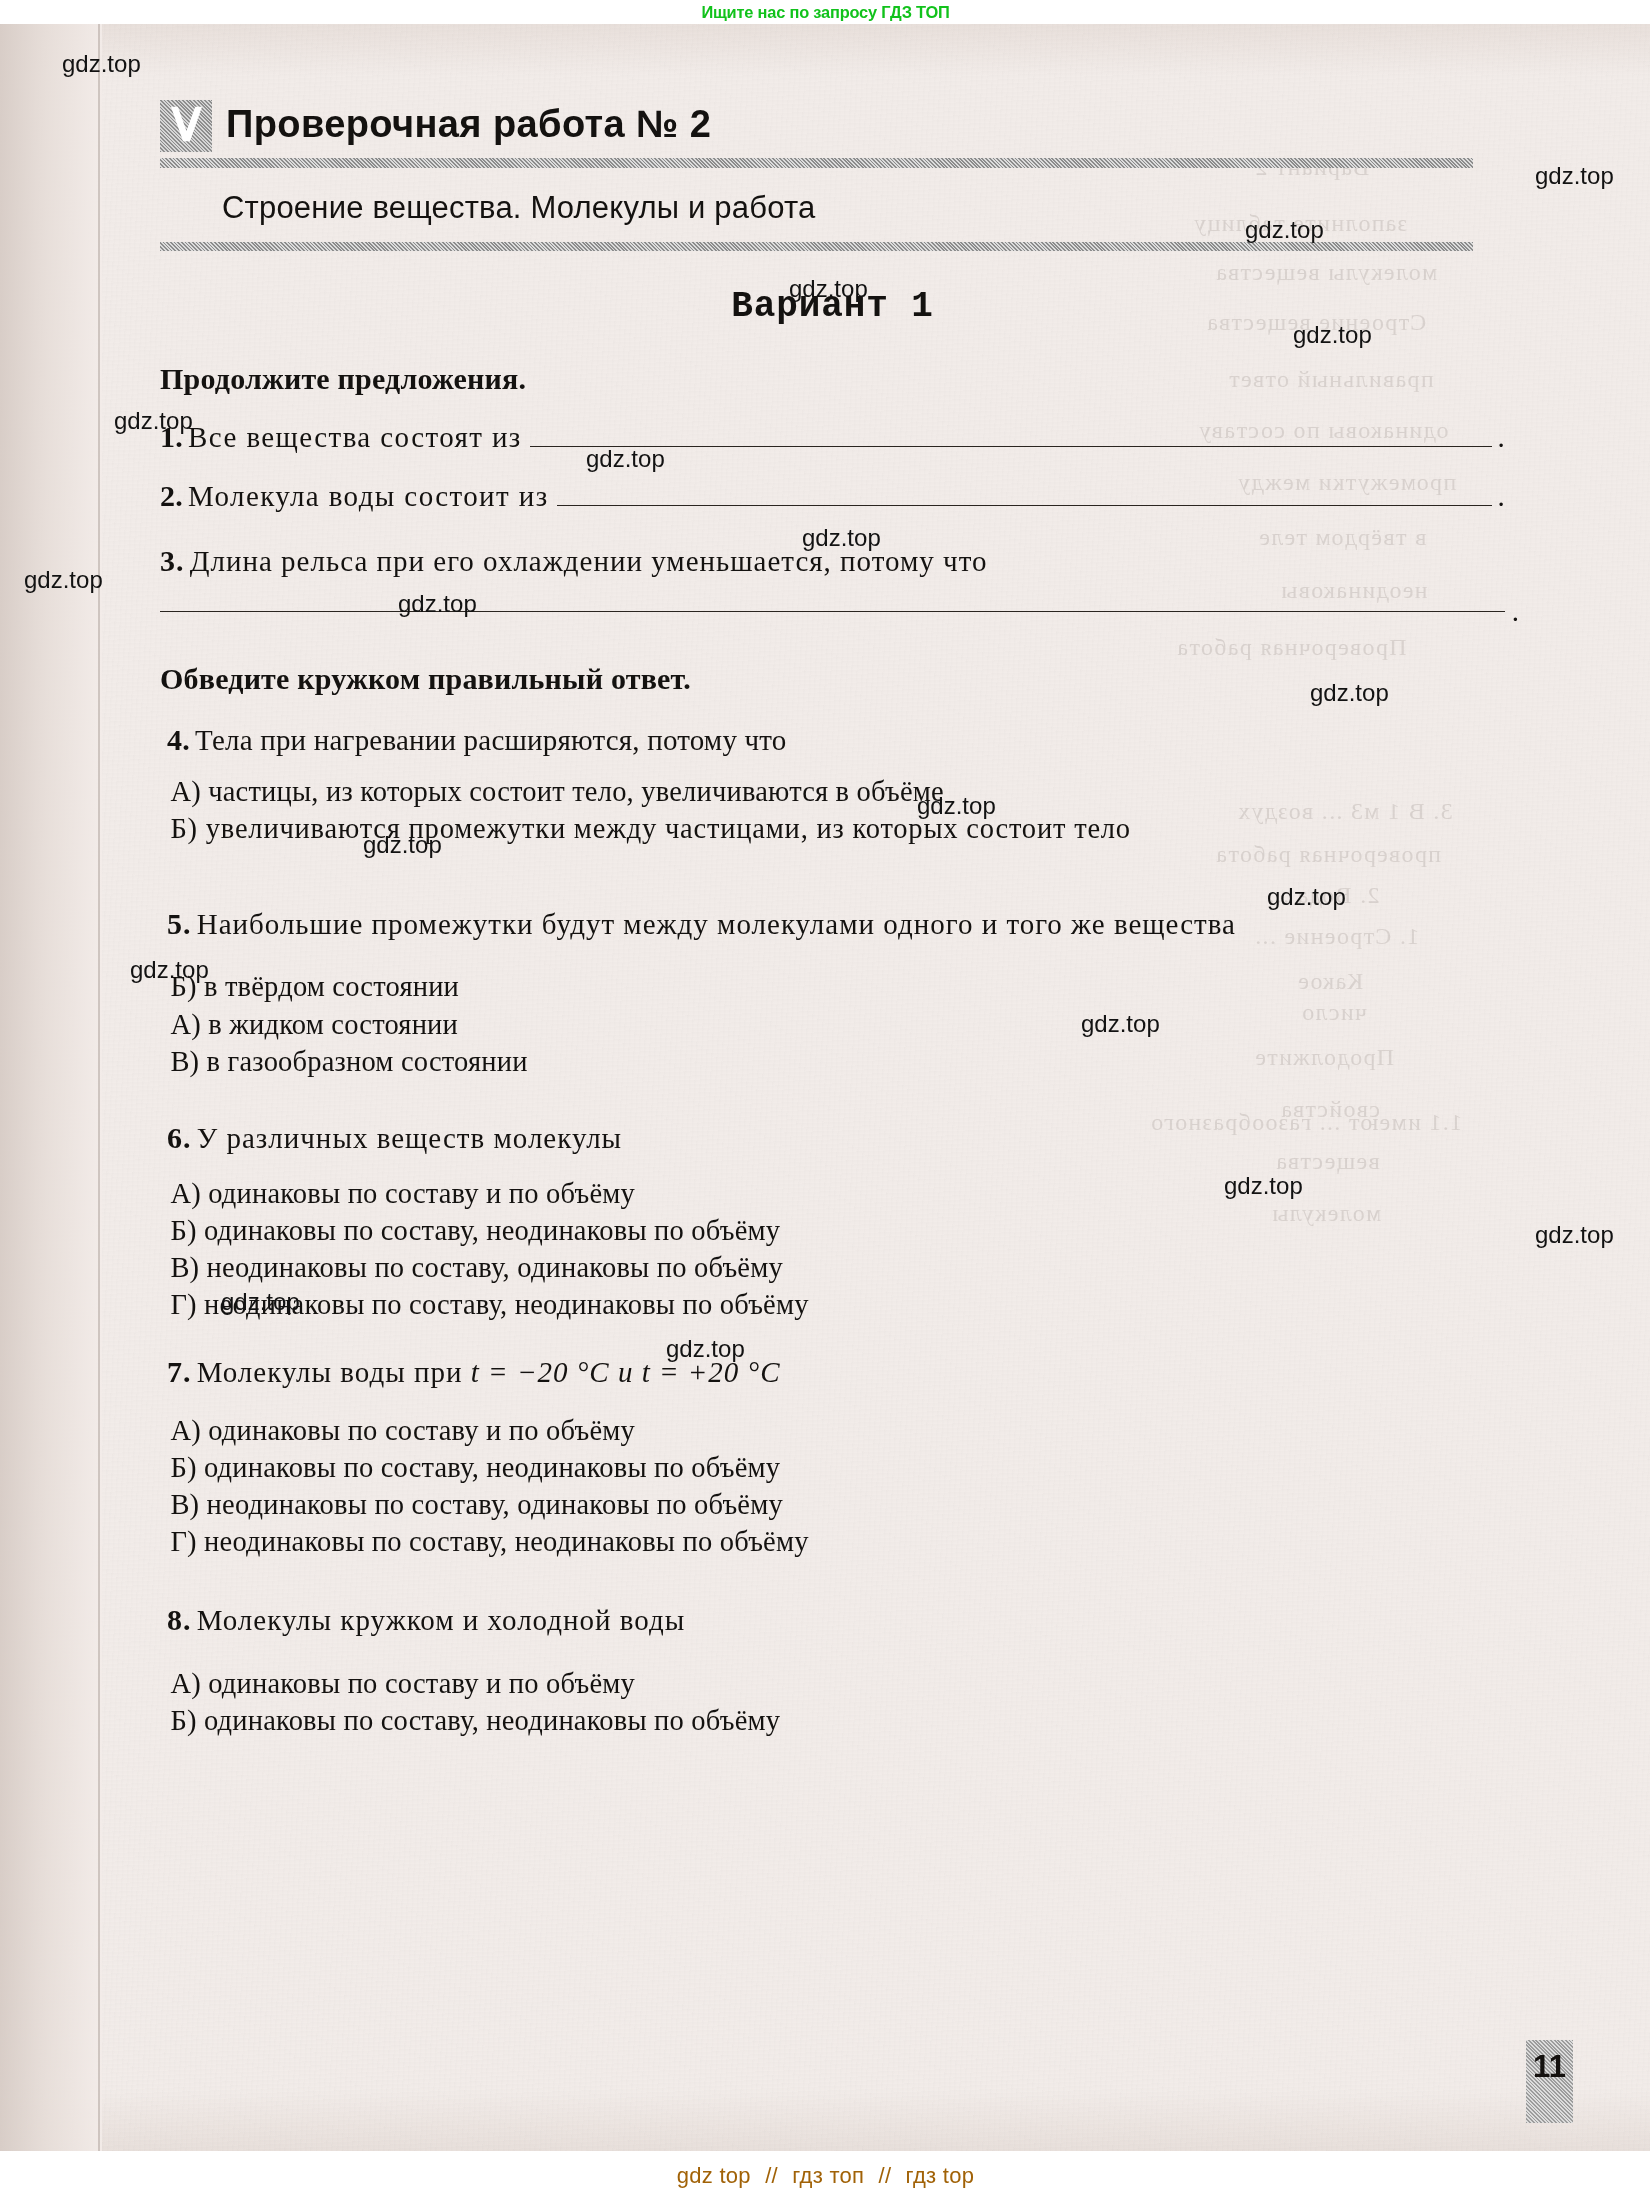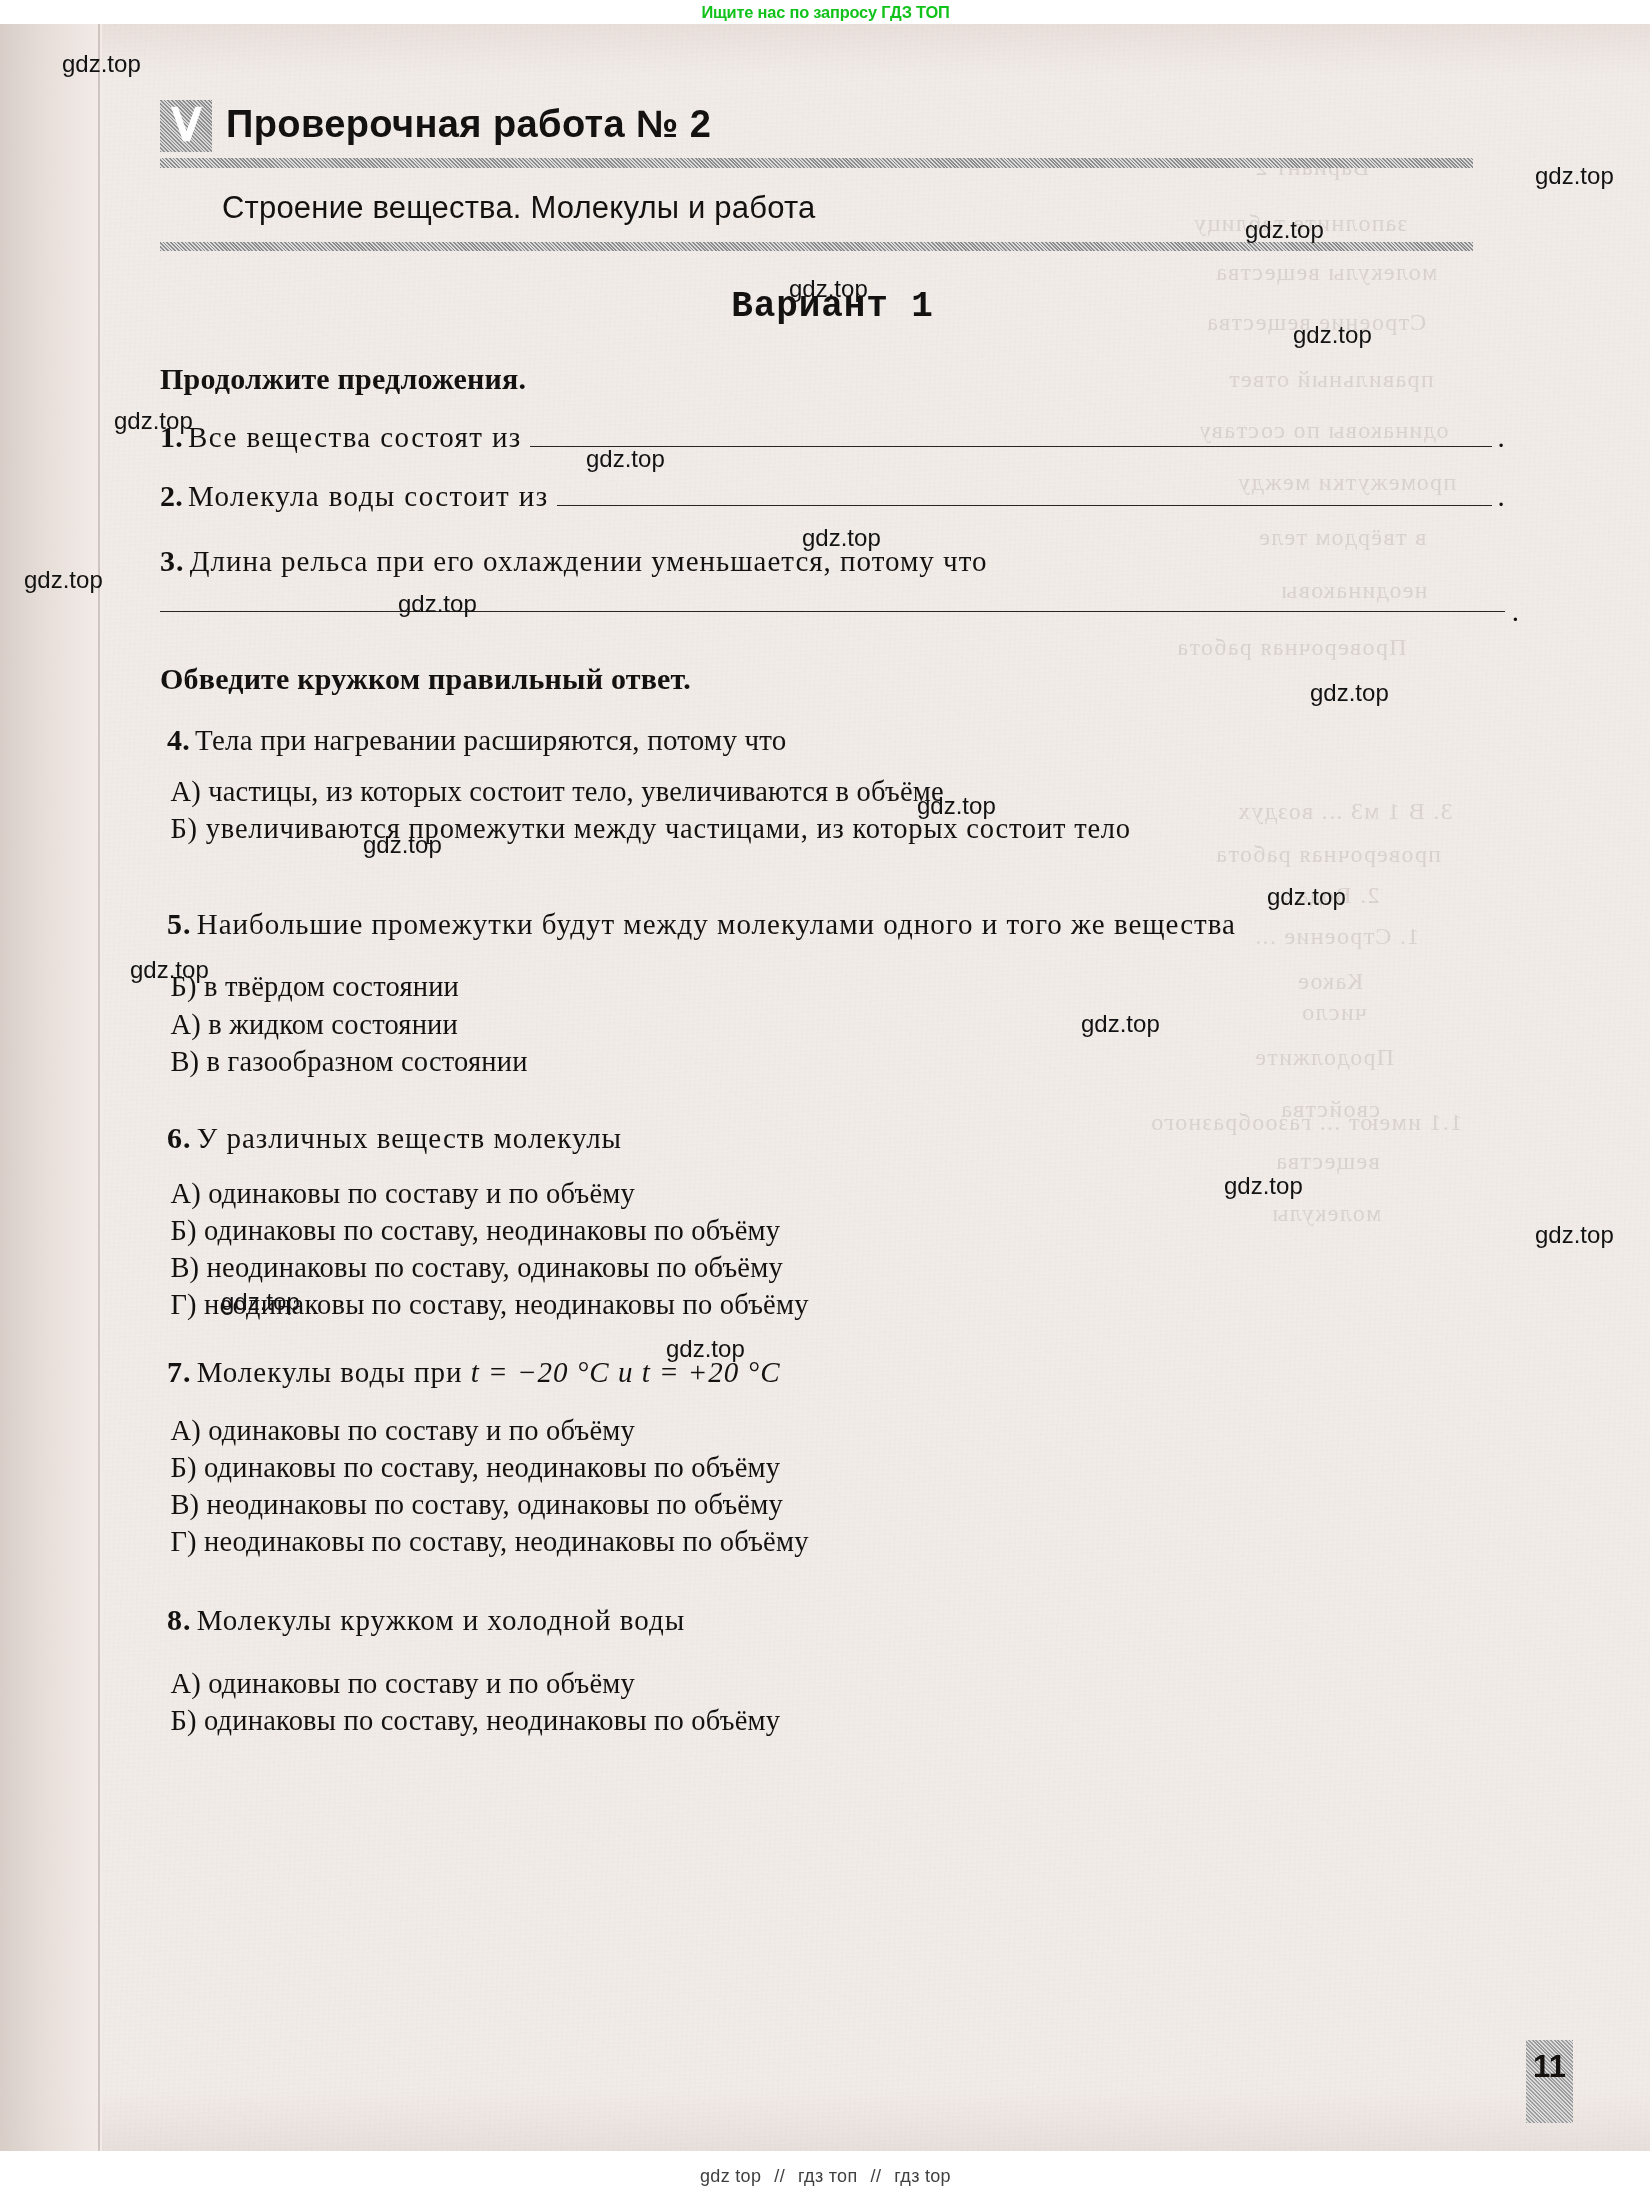--- a/index.html
+++ b/index.html
@@ -252,22 +252,22 @@
     width: 1651px;
     height: 50px;
     background: #ffffff;
     display: flex;
     align-items: center;
     justify-content: center;
     z-index: 40;
   }
   #site-footer .footer-links {
     font-family: "Liberation Sans", sans-serif;
-    font-size: 18px;
-    color: #404040;
+    font-size: 22px;
+    color: #a16207;
     letter-spacing: 0.3px;
   }
   #site-footer .sep { margin: 0 7.8px; }
 </style>
 </head>
 <body>
 
 <div id="promo-banner">
   <span class="promo-text">Ищите нас по запросу ГДЗ ТОП</span>
 </div>

